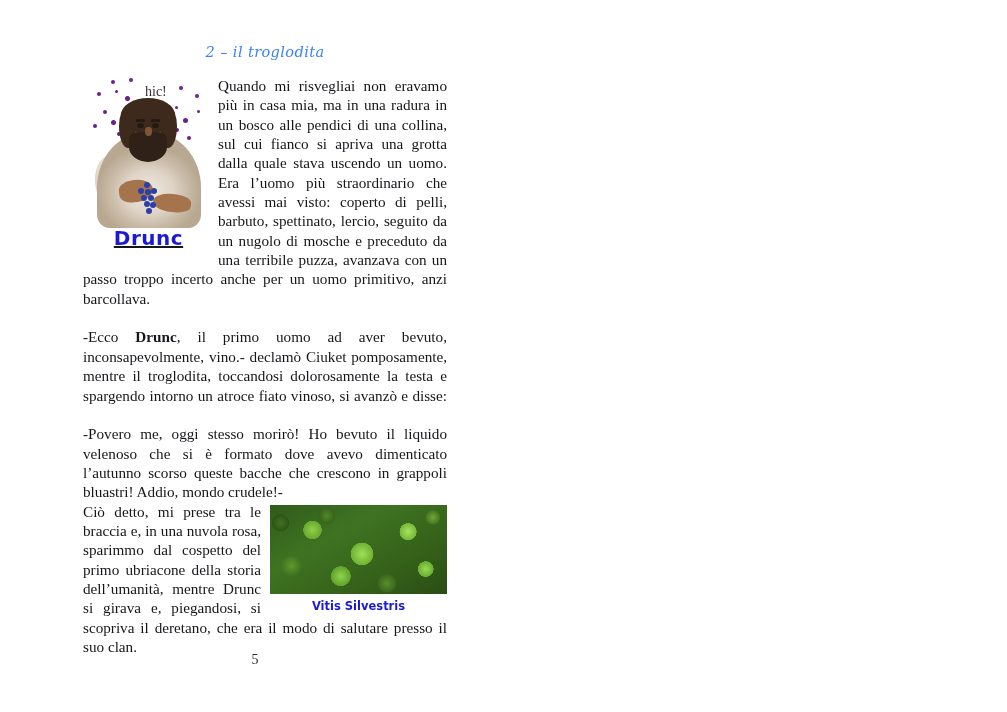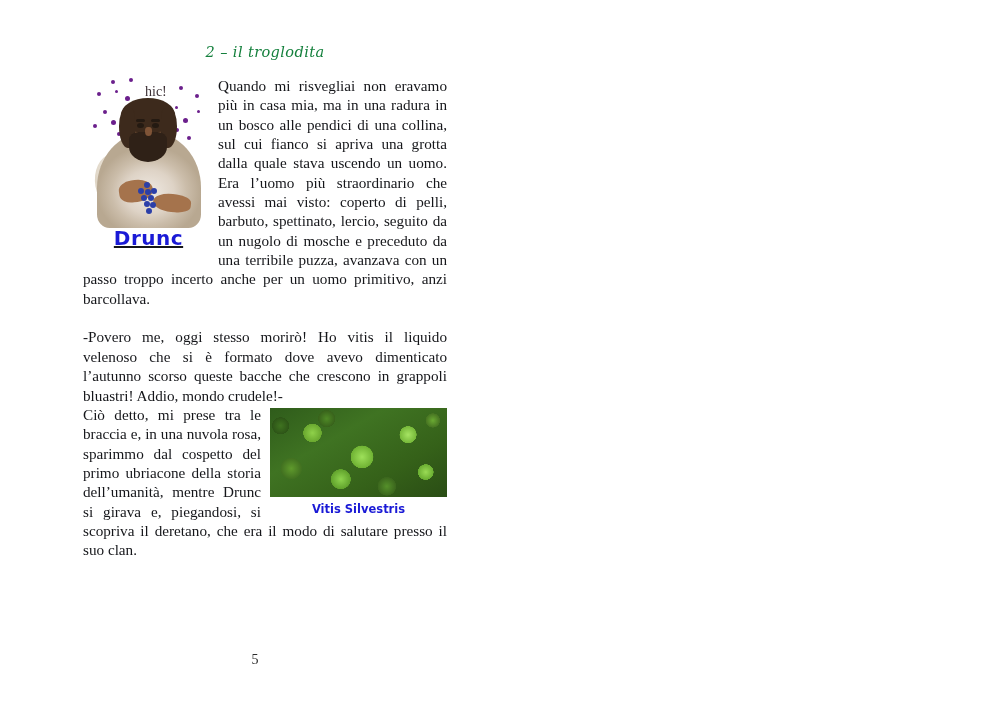--- a/index.html
+++ b/index.html
@@ -35,21 +35,21 @@
   .chapter-title {
     position: absolute;
     left: 83px;
     top: 44px;
     width: 364px;
     text-align: center;
     font-family: "DejaVu Serif", serif;
     font-style: italic;
     font-size: 14.5px;
     letter-spacing: 0.4px;
-    color: #15803d;
+    color: #3b82f6;
     white-space: nowrap;
   }
 
   
   .body-col {
     position: absolute;
     left: 83px;
     top: 76px;
     width: 364px;
     font-size: 15.2px;
@@ -381,22 +381,23 @@
             <span class="cm-grape-dot" style="left:8px;  top:19px;"></span>
             <span class="cm-grape-dot" style="left:14px; top:20px;"></span>
             <span class="cm-grape-dot" style="left:10px; top:26px;"></span>
           </span>
         </div>
         <figcaption class="fig-caption-drunc">Drunc</figcaption>
       </figure>
 
       <p>Quando mi risvegliai non eravamo più in casa mia, ma in una radura in un bosco alle pendici di una collina, sul cui fianco si apriva una grotta dalla quale stava uscendo un uomo. Era l’uomo più straordinario che avessi mai visto: coperto di pelli, barbuto, spettinato, lercio, seguito da un nugolo di mosche e preceduto da una terribile puzza, avanzava con un passo troppo incerto anche per un uomo primitivo, anzi barcollava.</p>
 
-
-      <p class="nojust"><span>-Povero me, oggi stesso morirò! Ho vitis il liquido velenoso che si è formato dove avevo dimenticato l’autunno scorso queste bacche che crescono in grappoli bluastri! Addio, mondo crudele!-</span></p>
+      <p><span>-Ecco </span><b>Drunc</b><span>, il primo uomo ad aver bevuto, inconsapevolmente, vino.- declamò Ciuket pomposamente, mentre il troglodita, toccandosi dolorosamente la testa e spargendo intorno un atroce fiato vinoso, si avanzò e disse:</span></p>
+
+      <p class="nojust"><span>-Povero me, oggi stesso morirò! Ho bevuto il liquido velenoso che si è formato dove avevo dimenticato l’autunno scorso queste bacche che crescono in grappoli bluastri! Addio, mondo crudele!-</span></p>
 
       <figure class="fig-vitis">
         <div class="vitis-canvas"></div>
         <figcaption class="fig-caption-vitis">Vitis Silvestris</figcaption>
       </figure>
 
 
       <p class="nojust"><span>Ciò detto, mi prese tra le braccia e, in una nuvola rosa, sparimmo dal cospetto del primo ubriacone della storia dell’umanità, mentre Drunc si girava e, piegandosi, si scopriva il deretano, che era il modo di salutare presso il suo clan.</span></p>
 
     </div>

